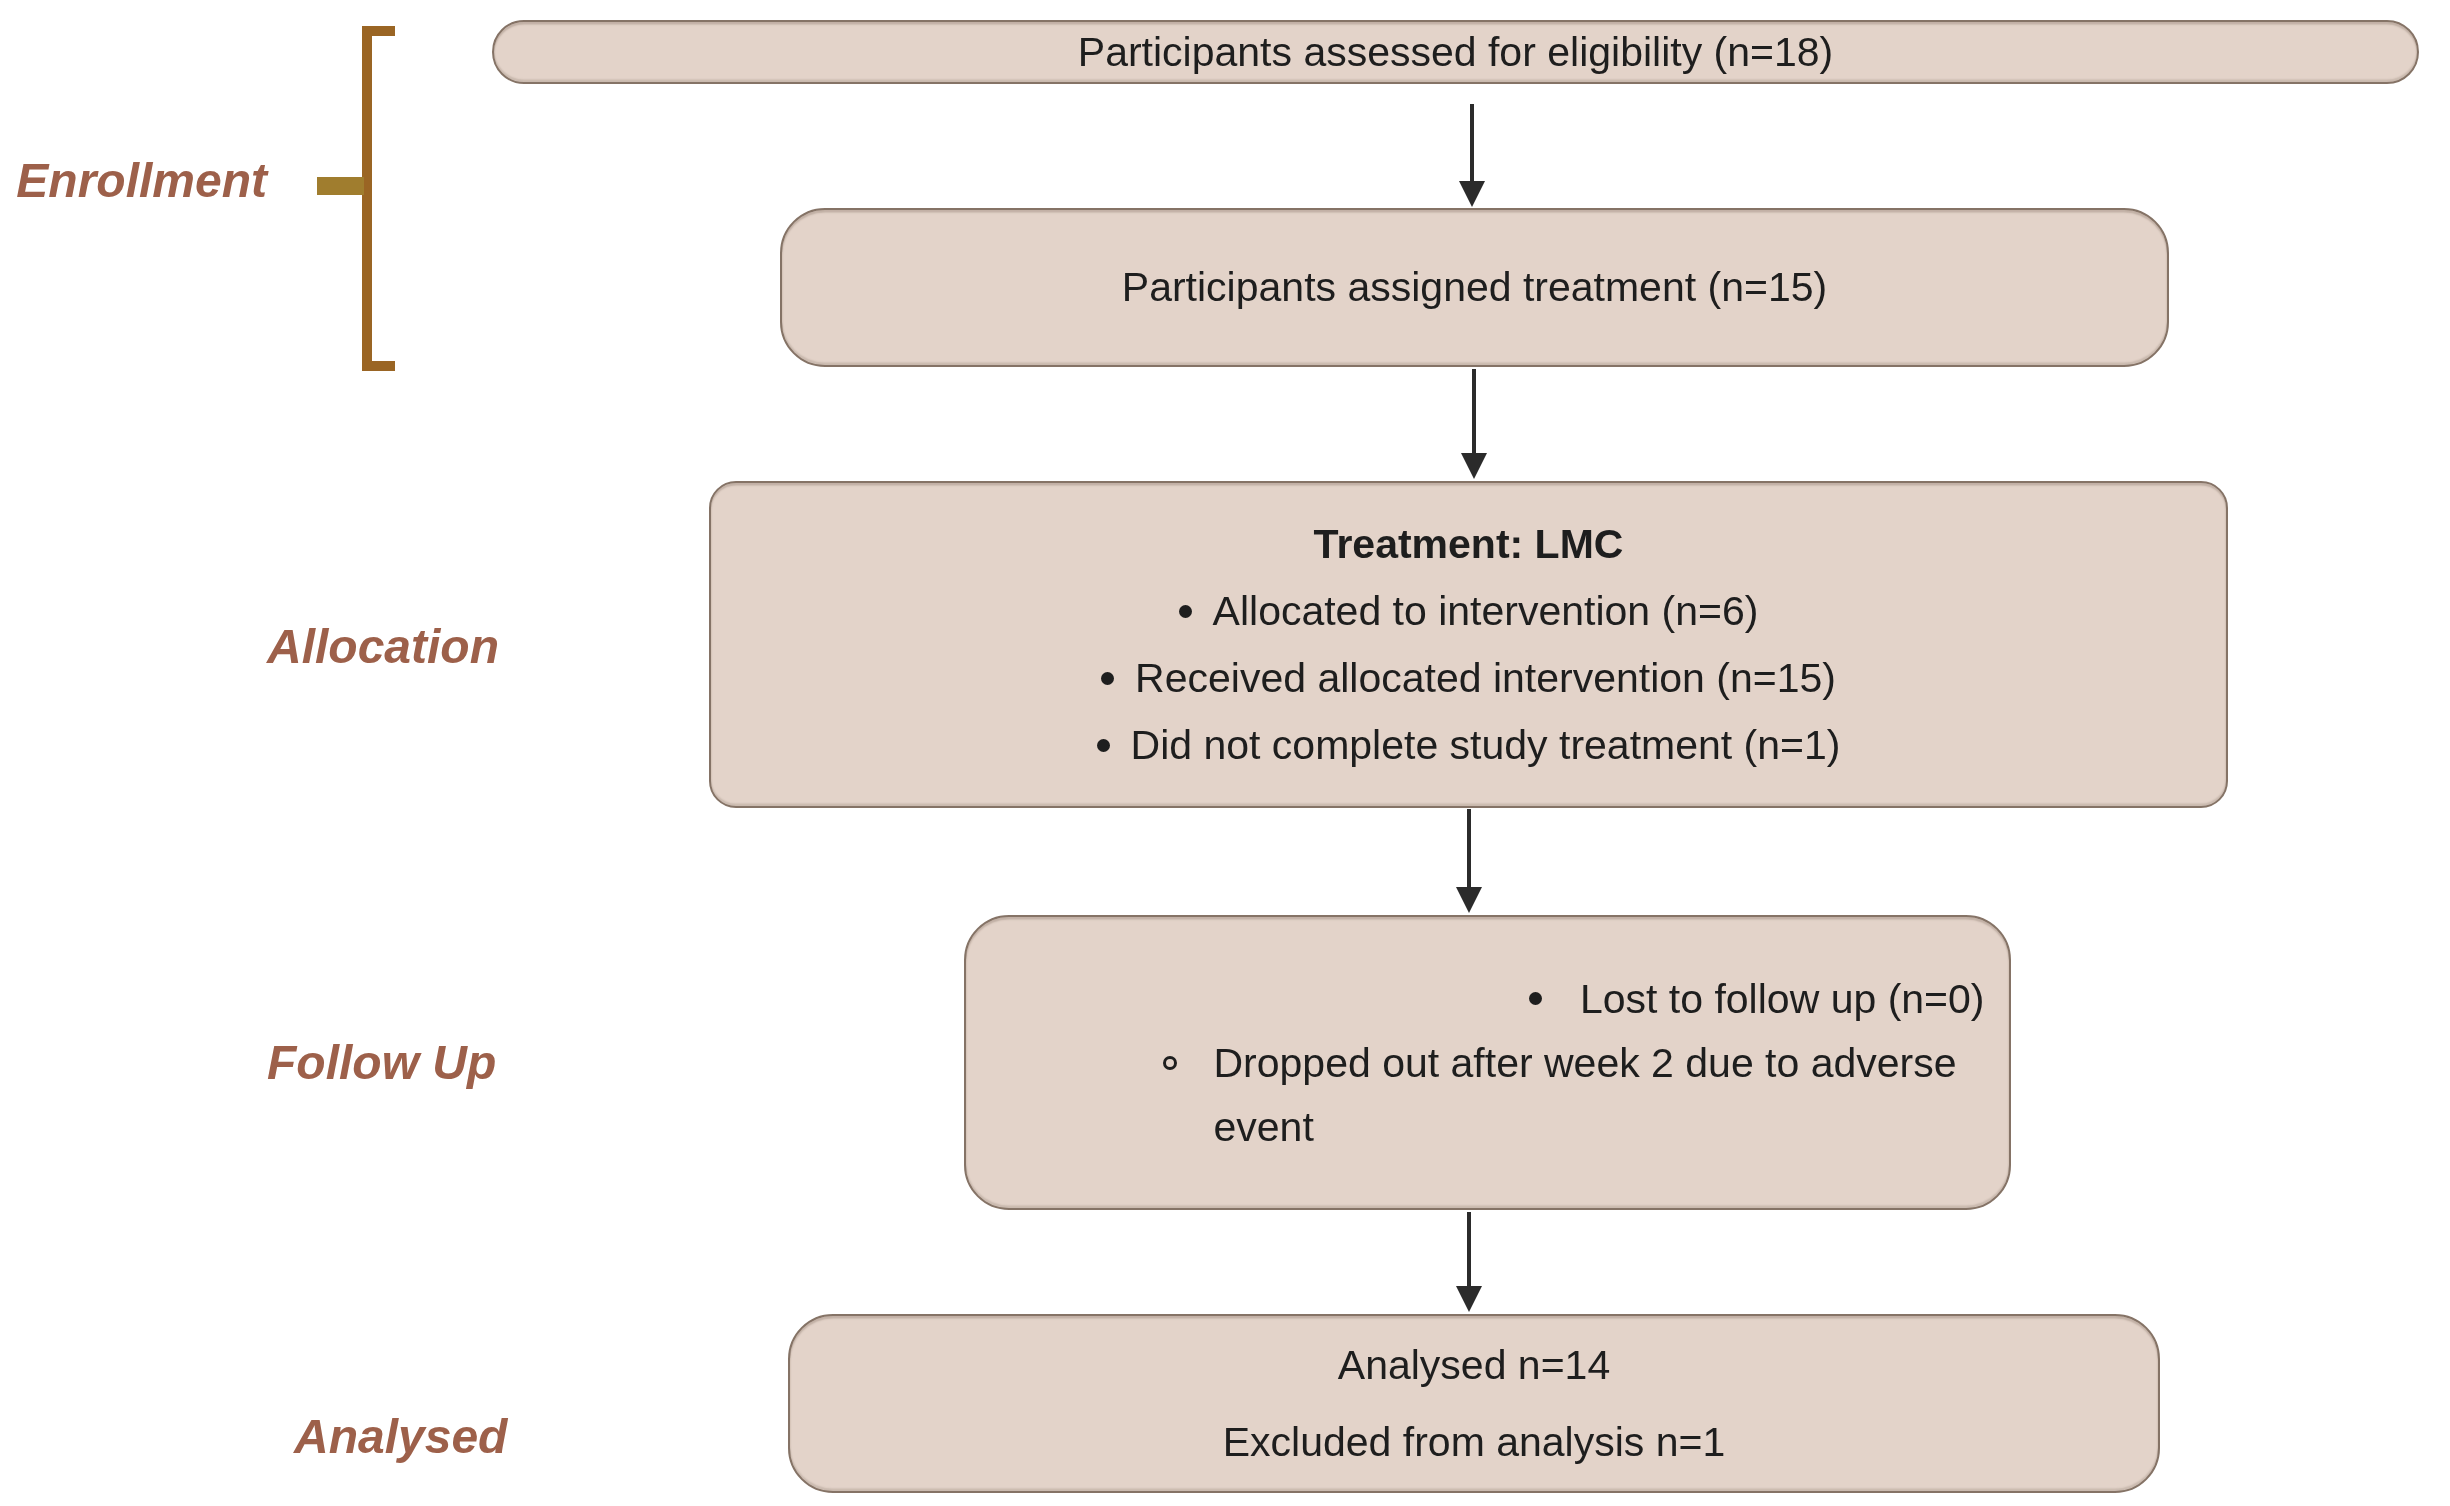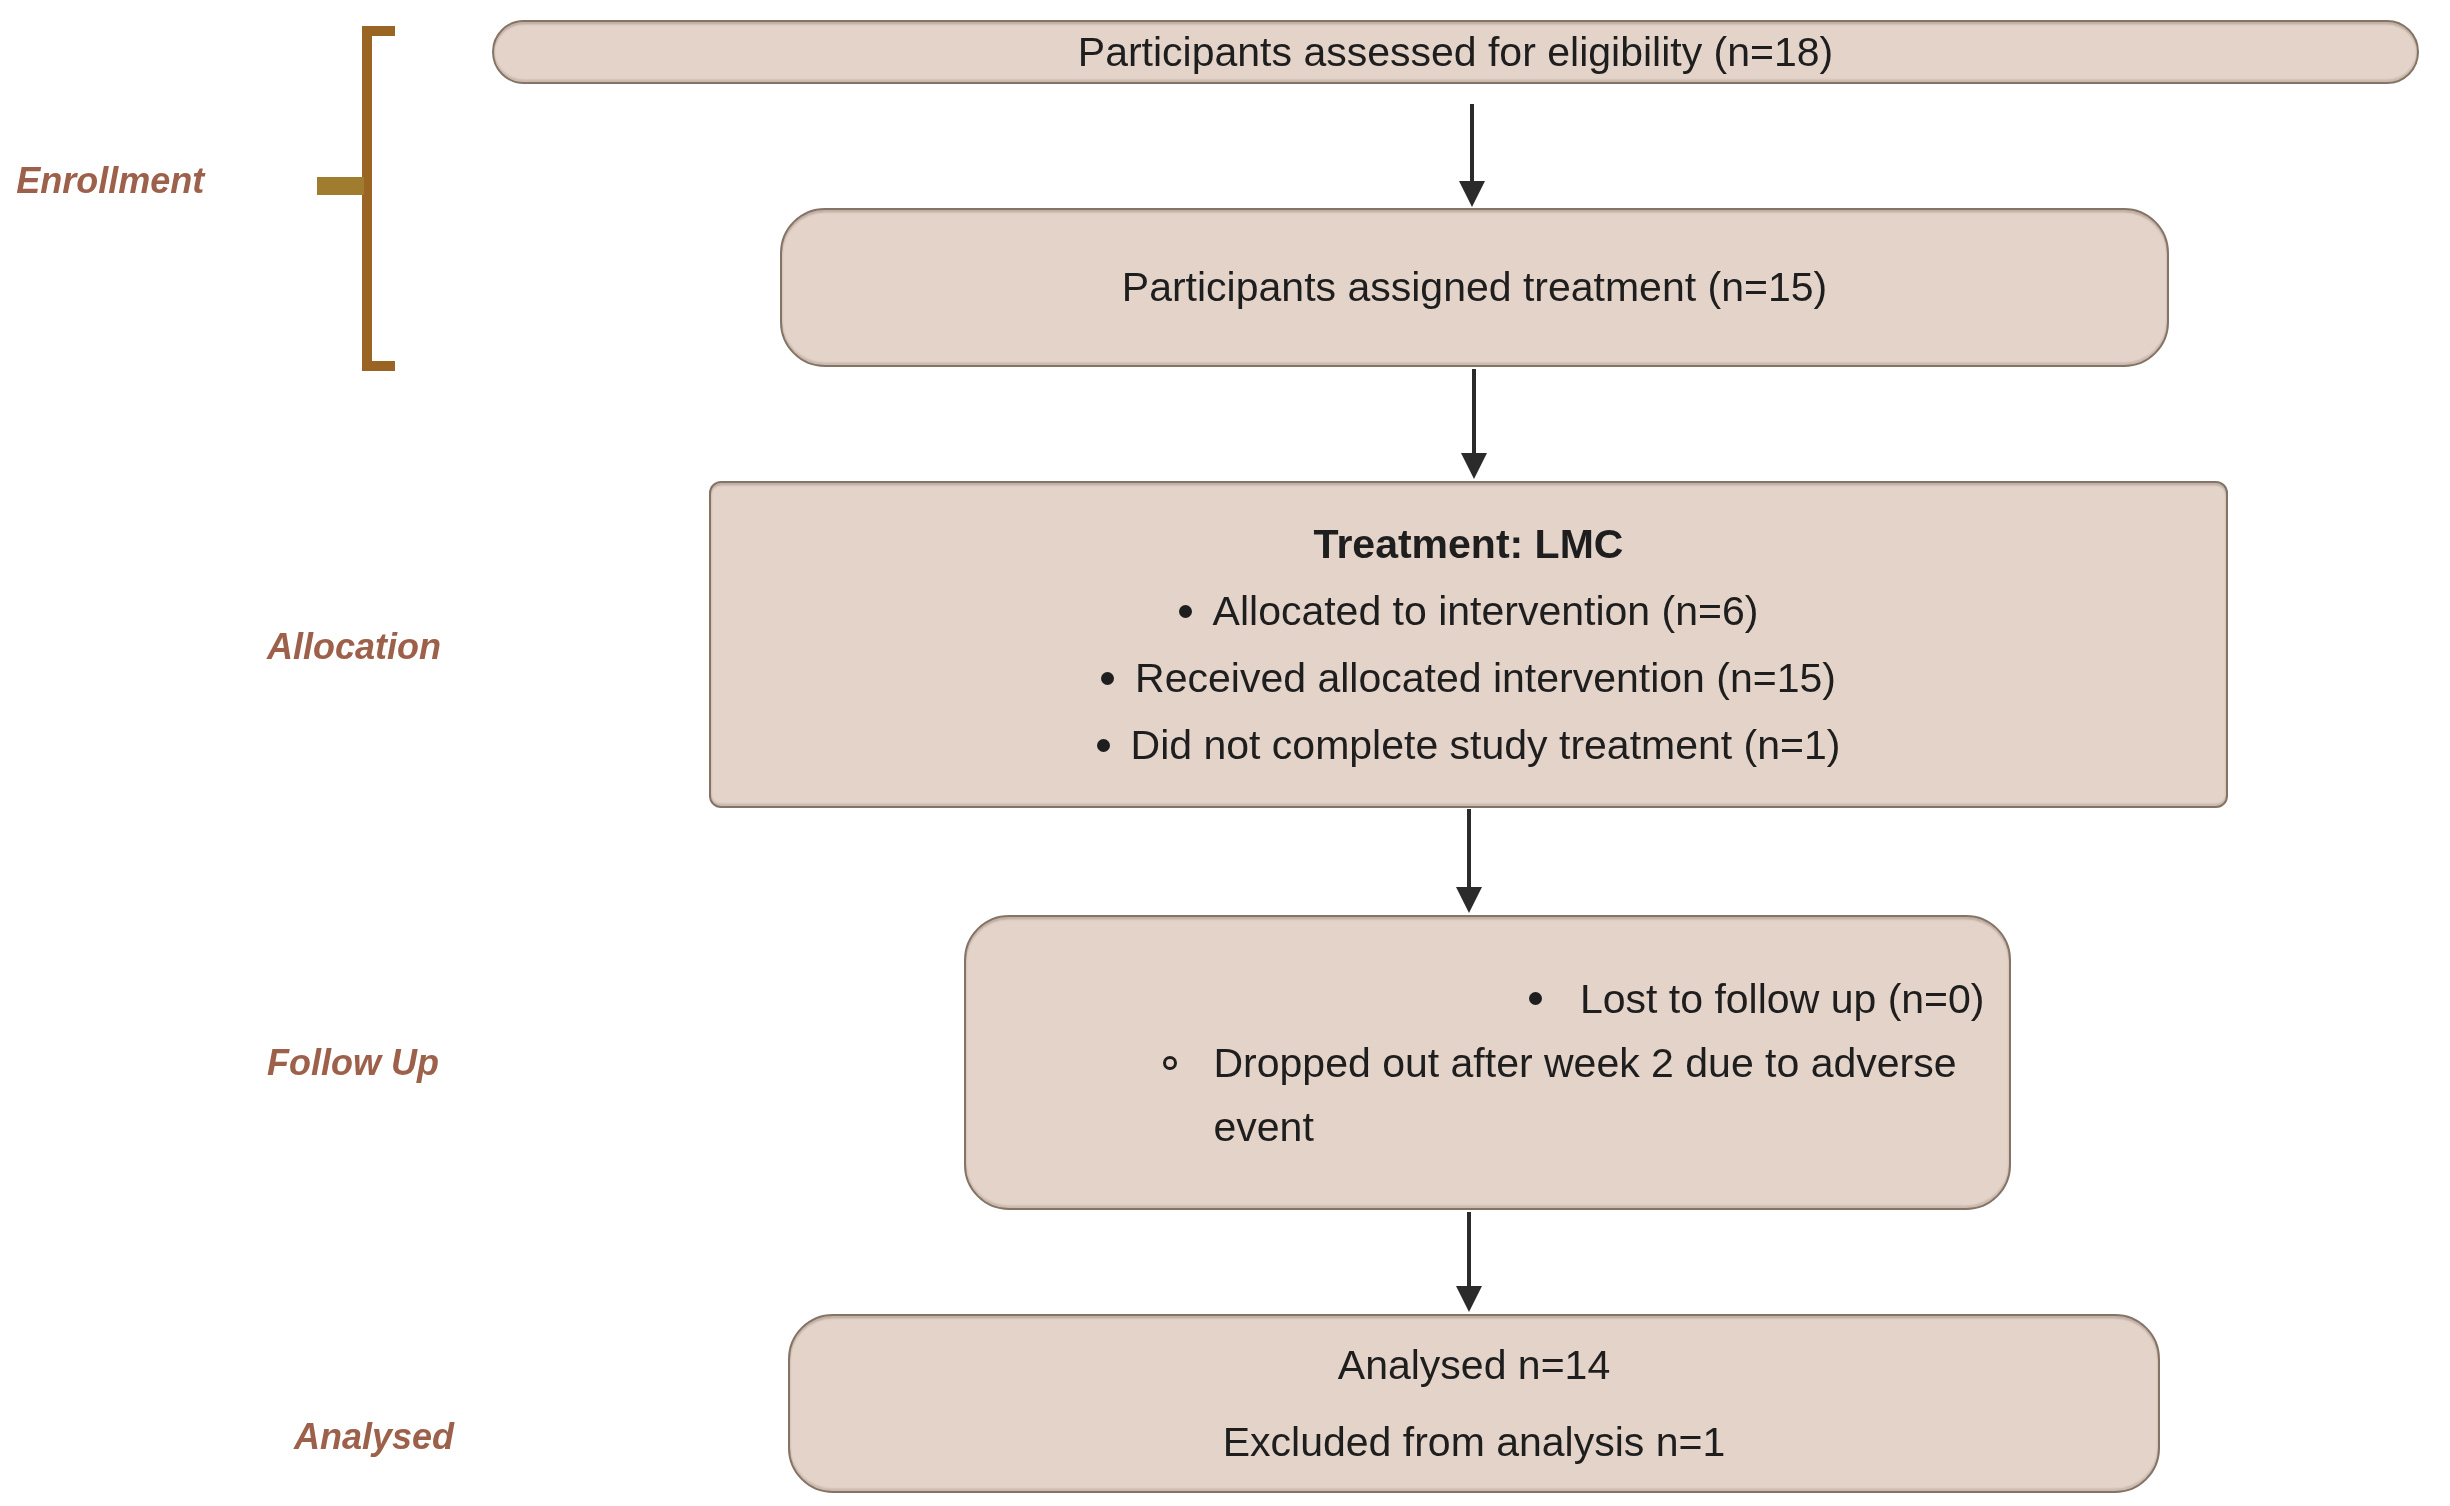--- a/index.html
+++ b/index.html
@@ -18,21 +18,21 @@
   .canvas{
     position:relative;
     width:2450px;height:1507px;
     background:var(--background);
     overflow:hidden;
   }
 
   
   .stage-label{
     position:absolute;
-    font-size:36px;
+    font-size:48px;
     font-weight:bold;
     font-style:italic;
     color:var(--label);
     line-height:57px;
     white-space:nowrap;
   }
   .lbl-enrollment{left:16.3px;top:152px;}
   .lbl-allocation{left:267px;top:618px;}
   .lbl-followup{left:267px;top:1034px;}
   .lbl-analysis{left:294px;top:1408px;}
@@ -53,21 +53,21 @@
     display:flex;
     flex-direction:column;
     justify-content:center;
     align-items:center;
     font-size:41px;
     color:var(--ink);
     text-align:center;
   }
   .box-eligibility{left:492px;top:20.4px;width:1927px;height:64px;border-radius:41px;}
   .box-assigned{left:780px;top:208px;width:1389px;height:159px;border-radius:45px;}
-  .box-treatment{left:709px;top:481px;width:1519px;height:327px;border-radius:12px;}
+  .box-treatment{left:709px;top:481px;width:1519px;height:327px;border-radius:27px;}
   .box-followup{left:964px;top:915px;width:1047px;height:295px;border-radius:45px;align-items:flex-end;text-align:left;padding-left:78px;padding-right:24.5px;}
   .box-analysis{left:788px;top:1314px;width:1372px;height:179px;border-radius:45px;gap:13px;}
 
   .box-line{line-height:67px;}
   .box-title{font-weight:bold;line-height:67px;}
   .analysis-line{line-height:64px;}
 
   
   .bullet-center{display:flex;justify-content:center;align-items:center;gap:21px;line-height:67px;}
 

